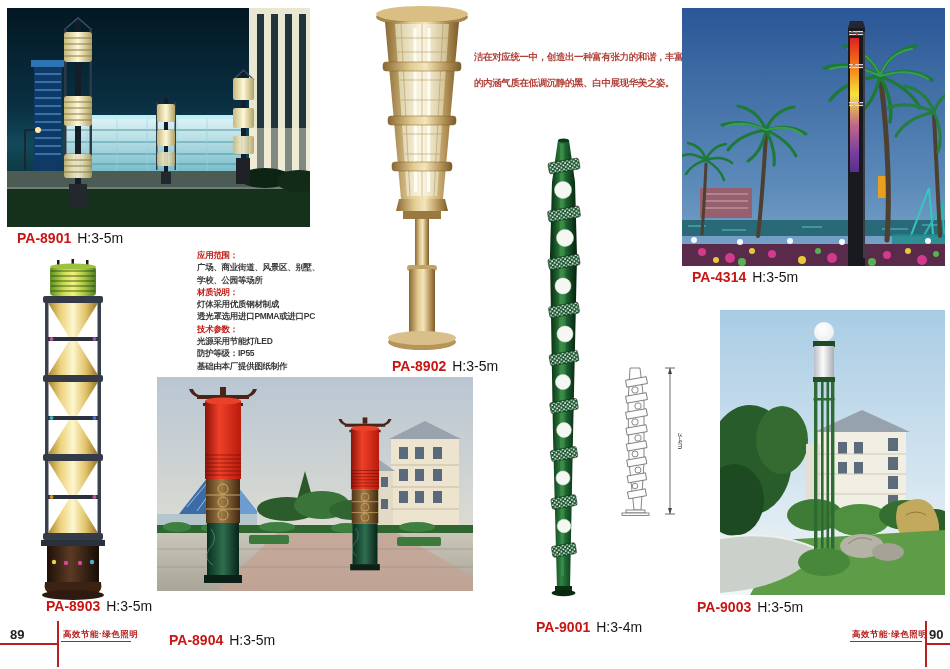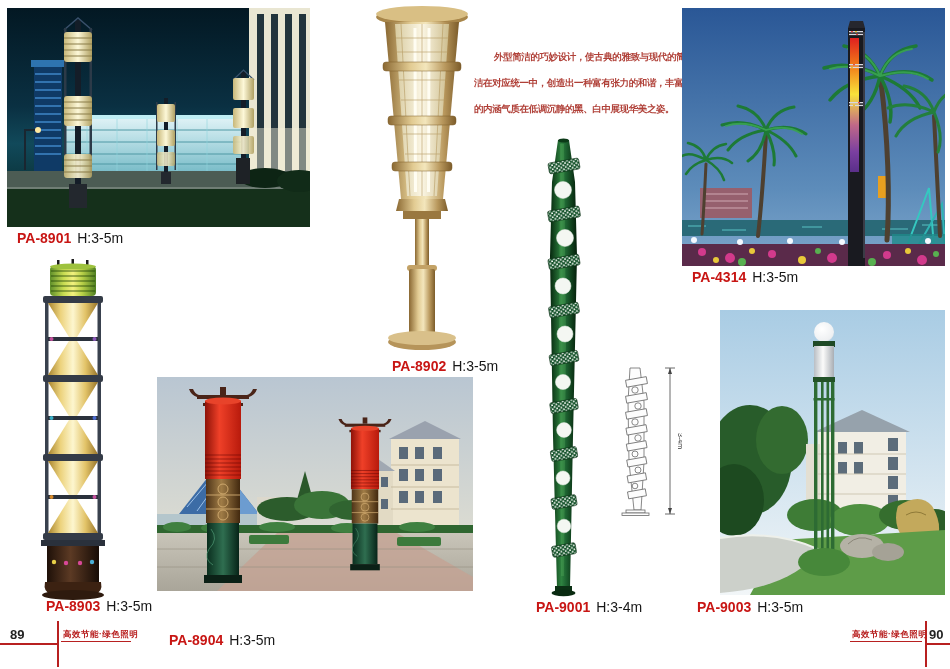--- a/index.html
+++ b/index.html
@@ -168,21 +168,20 @@
         <ellipse cx="52" cy="338" rx="34" ry="8" fill="#b6945a"></ellipse>
         <ellipse cx="52" cy="334" rx="34" ry="7" fill="#d9c08a"></ellipse>
       </g>
     </svg>
   </div>
   <div class="plabel" style="left:383px;top:358px;">
     <span class="model">PA-8902</span><span class="hv">H:3-5m</span>
   </div>
 
   <div class="intro">
-    <div class="ind">外型简洁的巧妙设计，使古典的雅致与现代的简</div>
     <div>洁在对应统一中，创造出一种富有张力的和谐，丰富</div>
     <div>的内涵气质在低调沉静的黑、白中展现华美之姿。</div>
   </div>
 
   <div class="fig" style="left:682px;top:8px;width:263px;height:258px;">
     <svg width="263" height="258" viewBox="0 0 263 258">
       <defs>
         <linearGradient id="dusk" x1="0" x2="0" y1="0" y2="1">
           <stop offset="0" stop-color="#2a5796"></stop>
             <stop offset="0.7" stop-color="#5d8cba"></stop>
@@ -295,20 +294,32 @@
             <rect x="169" y="58.8" width="2" height="1.3"></rect>
             <rect x="171" y="96.8" width="2" height="1.3"></rect>
           </g>
       </g>
     </svg>
   </div>
   <div class="plabel" style="left:683px;top:269px;">
     <span class="model">PA-4314</span><span class="hv">H:3-5m</span>
   </div>
 
+  <div class="specs">
+    <div class="st">应用范围：</div>
+    <div>广场、商业街道、风景区、别墅、</div>
+    <div>学校、公园等场所</div>
+    <div class="st">材质说明：</div>
+    <div>灯体采用优质钢材制成</div>
+    <div>透光罩选用进口PMMA或进口PC</div>
+    <div class="st">技术参数：</div>
+    <div>光源采用节能灯/LED</div>
+    <div>防护等级：IP55</div>
+    <div>基础由本厂提供图纸制作</div>
+  </div>
 
   <div class="fig" style="left:33px;top:258px;width:80px;height:345px;">
     <svg width="80" height="345" viewBox="0 0 80 345">
       <defs>
         <linearGradient id="capg" x1="0" x2="1" y1="0" y2="0">
           <stop offset="0" stop-color="#5f8f2a"></stop>
             <stop offset="0.3" stop-color="#c8dc52"></stop>
           <stop offset="0.5" stop-color="#f2f07e"></stop>
             <stop offset="0.7" stop-color="#b8d048"></stop>
           <stop offset="1" stop-color="#4f7f22"></stop>
@@ -547,21 +558,21 @@
           <circle cx="24" cy="294" r="7.4"></circle>
         <circle cx="23" cy="342" r="7"></circle>
           <circle cx="24" cy="390" r="6.8"></circle>
       </g>
       <g>
         <rect x="15" y="450" width="17" height="7" fill="#0b3014"></rect>
         <ellipse cx="23.5" cy="457" rx="12" ry="3.2" fill="#092a10"></ellipse>
       </g>
     </svg>
   </div>
-  <div class="plabel" style="left:527px;top:599px;">
+  <div class="plabel" style="left:527px;top:619px;">
     <span class="model">PA-9001</span><span class="hv">H:3-4m</span>
   </div>
 
   <div class="fig" style="left:614px;top:362px;width:68px;height:170px;">
     <svg width="68" height="170" viewBox="0 0 68 170">
       <g stroke="#6a6a6a" fill="#fdfdfd" stroke-width="0.8">
         <polygon points="16,6 26,6 30,40 30,100 27,148 20,148 15,100 14,40"></polygon>
         <g transform="rotate(-10 22 20)">
             <rect x="12" y="16.5" width="21" height="7"></rect>
           </g>

